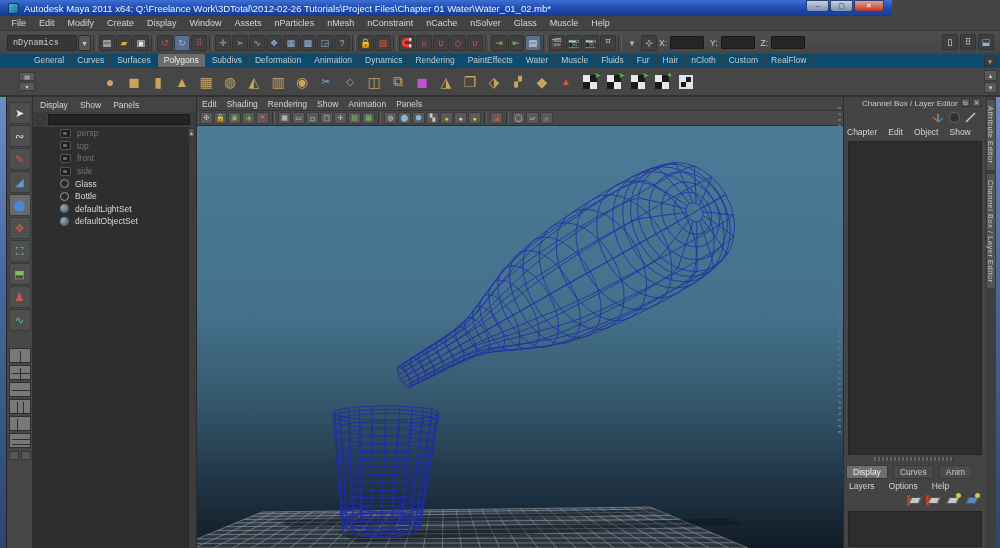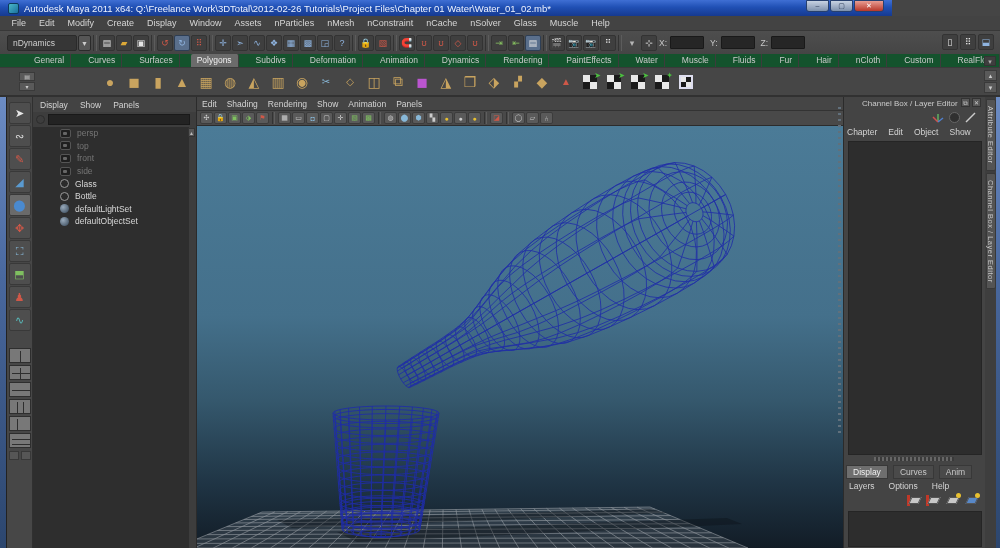--- a/index.html
+++ b/index.html
@@ -10,33 +10,33 @@
 #titlebar{left:0;top:0;width:892px;height:16px;background:linear-gradient(#3f6fd4 0%,#2050b4 45%,#163a90 100%);color:#eef3ff;font-size:9.5px;display:flex;align-items:center;padding-left:8px;}
 #mayaicon{width:11px;height:11px;background:linear-gradient(135deg,#49b8c8,#1b6f9e);border:1px solid #0d3a5a;border-radius:2px;margin-right:5px;}
 .winbtns{position:absolute;right:8px;top:0;display:flex;}
 .winbtn{width:23px;height:12px;border-radius:0 0 3px 3px;margin-left:1px;background:linear-gradient(#c7d2e2,#7d90ac);border:1px solid #27406e;color:#2c3c58;font-size:7px;line-height:10px;text-align:center;}
 .winbtn.close{width:30px;background:linear-gradient(#e89d92,#b83729);color:#fff;}
 
 #menubar{left:0;top:16px;width:1000px;height:15px;background:#434343;border-bottom:1px solid #383838;display:flex;align-items:center;color:#d6d6d6;font-size:9px;padding-left:5px;}
 #menubar .mi{padding:0 6.5px;}
 
 #statusline{left:0;top:31px;width:1000px;height:23px;background:linear-gradient(#4e4e4e,#454545);display:flex;align-items:center;font-size:8.5px;color:#c8c8c8;}
-#modedrop{width:70px;height:16px;background:#363636;border:1px solid #2a2a2a;border-radius:2px;margin-left:7px;display:flex;align-items:center;padding-left:5px;color:#cfcfcf;}
+#modedrop{width:70px;height:16px;background:#363636;border:1px solid #2a2a2a;border-radius:2px;margin-left:7px;display:flex;align-items:center;padding-left:5px;color:#cfcfcf;font-family:Liberation Mono, monospace;}
 #modearrow{width:13px;height:16px;background:#565656;border:1px solid #2a2a2a;border-radius:2px;margin-left:1px;color:#ccc;font-size:7px;text-align:center;line-height:15px;}
 .sdiv{width:4px;height:16px;border-left:1px solid #333;border-right:1px solid #5c5c5c;margin:0 2px;}
 .sgroup{display:flex;gap:1px;align-items:center;}
 .sic{width:16px;height:16px;background:#3f3f3f;border:1px solid #333;border-radius:2px;color:#b5b5b5;font-size:9px;display:flex;align-items:center;justify-content:center;}
 .sic.noback{background:transparent;border-color:transparent;}
 .sic.lit{background:#5a6f8c;border-color:#2e3e54;}
 .gold{color:#dca838;} .red{color:#cf5848;} .blu{color:#8fb4e0;} .grn{color:#86c060;} .wht{color:#e6e6e6;}
 .coord{display:flex;align-items:center;margin-left:2px;}
 .cfield{width:34px;height:13px;background:#262626;border:1px solid #191919;border-radius:1px;margin:0 4px 0 3px;}
 #sl-right{position:absolute;right:6px;top:34px;display:flex;gap:2px;}
 
-#shelftabs{left:0;top:54px;width:1000px;height:14px;background:#14532d;border-bottom:1px solid #3a3a3a;display:flex;align-items:flex-end;font-size:8.5px;color:#cacaca;padding-left:28px;justify-content:space-between;}
+#shelftabs{left:0;top:54px;width:1000px;height:14px;background:#0c4a6e;border-bottom:1px solid #3a3a3a;display:flex;align-items:flex-end;font-size:8.5px;color:#cacaca;padding-left:28px;}
 .stab{padding:1px 6px 2px 6px;border-right:1px solid #3c3c3c;white-space:nowrap;}
 .stab.active{background:#6b6b6b;color:#f0f0f0;border-radius:2px 2px 0 0;}
 #tabr{position:absolute;right:4px;top:56px;width:12px;height:10px;color:#aaa;font-size:7px;text-align:center;line-height:9px;background:#3e3e3e;border:1px solid #333;}
 
 #shelfrow{left:0;top:68px;width:1000px;height:29px;background:#464646;border-bottom:2px solid #313131;display:flex;align-items:center;}
 #shelfsel{width:26px;height:29px;margin-left:14px;margin-right:58px;display:flex;flex-direction:column;align-items:center;justify-content:center;gap:1px;}
 #shelfsel div{width:16px;height:9px;background:#5a5a5a;border:1px solid #3a3a3a;color:#ccc;font-size:6px;text-align:center;line-height:8px;}
 .shic{width:24px;height:25px;display:flex;align-items:center;justify-content:center;font-size:14px;color:#c9a45f;flex:none;}
 .shic.sm{font-size:10px;}
 .chk{width:14px;height:14px;background:conic-gradient(#1a1a1a 25%,#e8e8e8 0 50%,#1a1a1a 0 75%,#e8e8e8 0);position:relative;}

